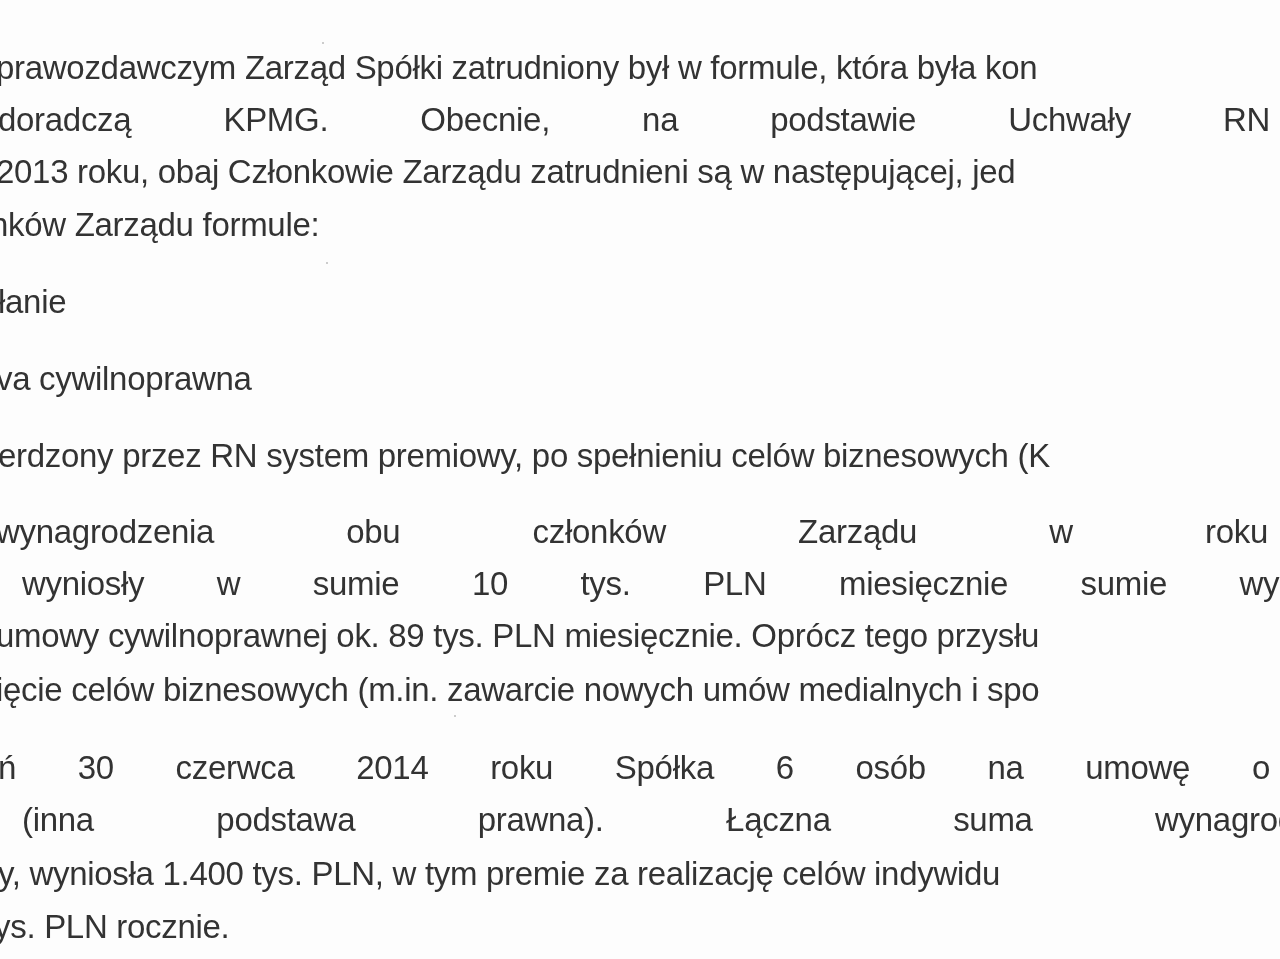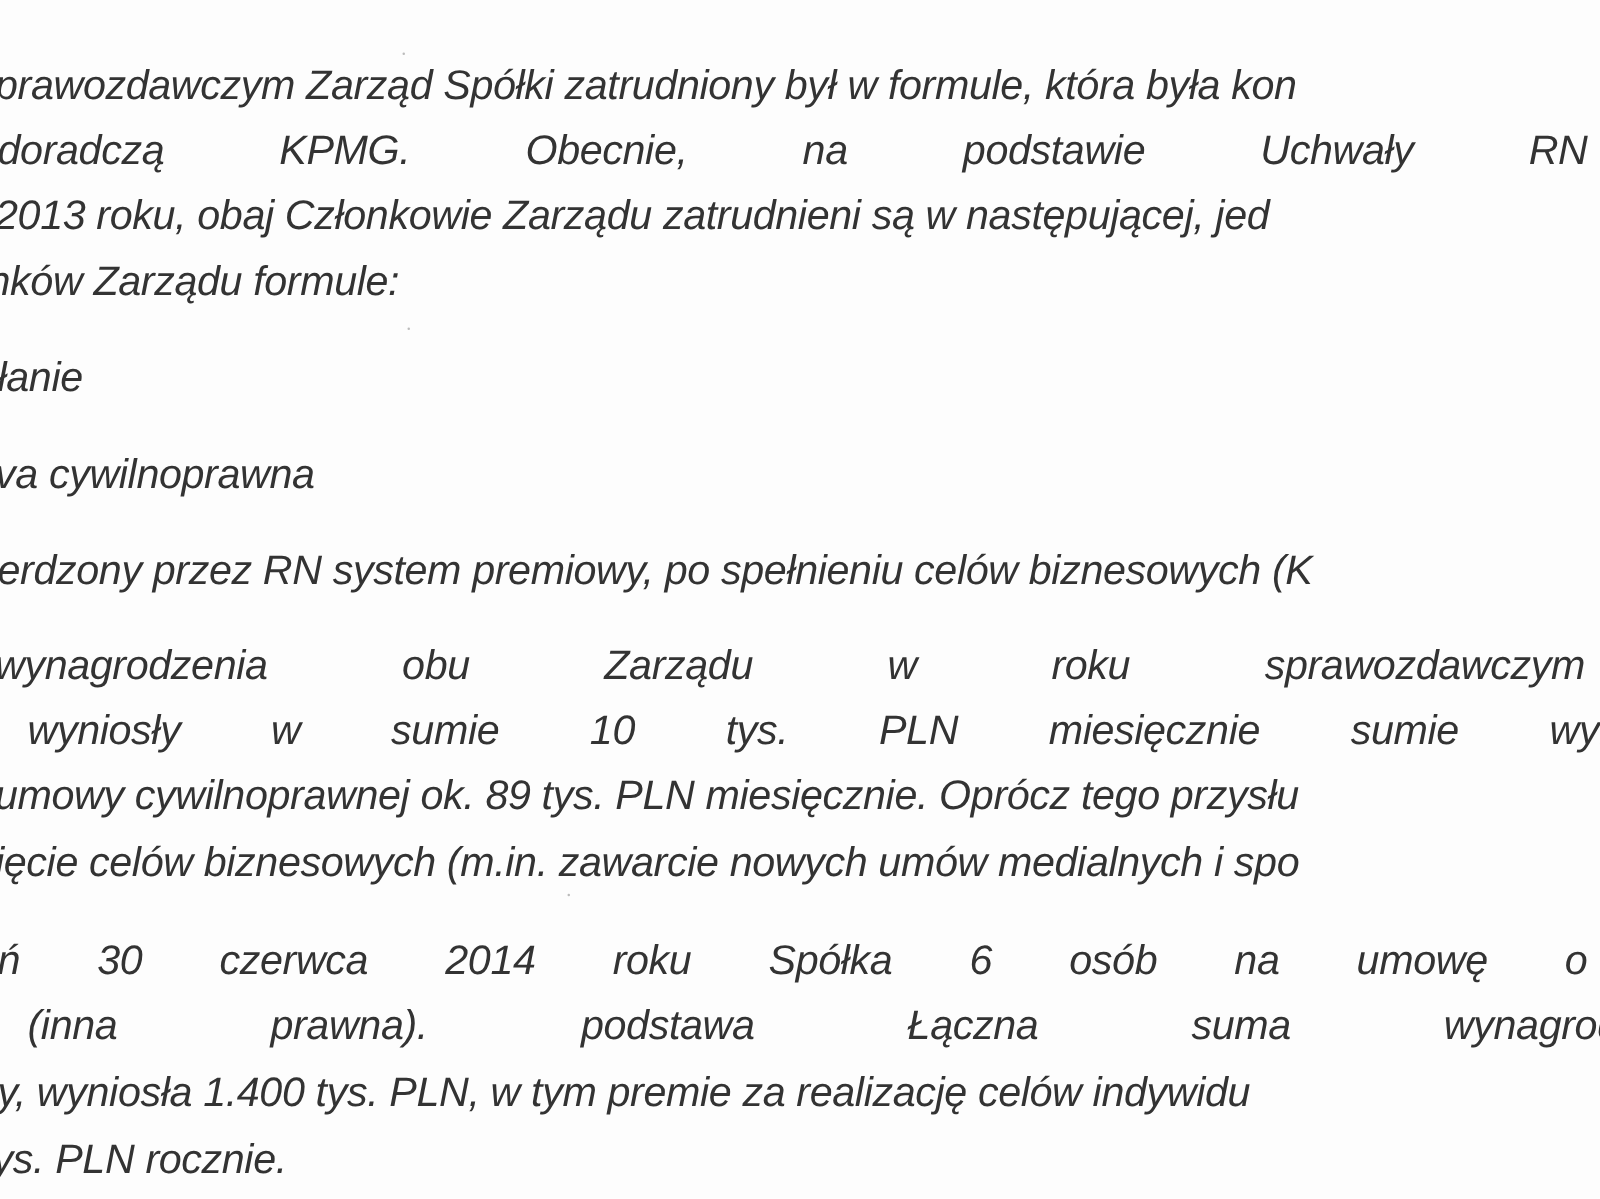--- a/index.html
+++ b/index.html
@@ -11,21 +11,20 @@
       overflow: hidden;
     }
     .page {
       position: relative;
       width: 1280px;
       height: 959px;
       overflow: hidden;
       background: #fdfdfd;
       font-family: "Liberation Sans", "DejaVu Sans", sans-serif;
       color: #333333;
-      font-style: italic;
     }
     .line {
       position: absolute;
       white-space: nowrap;
       font-size: 33px;
       line-height: 40px;
       letter-spacing: -0.3px;
     }
     .justify {
       display: flex;
@@ -59,24 +58,24 @@
   <div class="line" style="left:-4px; top:152px;">2013 roku, obaj Członkowie Zarządu zatrudnieni są w następującej, jed</div>
   <div class="line" style="left:-10px; top:205px;">nków Zarządu formule:</div>
 
   <div class="line" style="left:-2px; top:282px;">łanie</div>
   <div class="line" style="left:-4px; top:359px;">va cywilnoprawna</div>
   <div class="line" style="left:-2px; top:436px;">erdzony przez RN system premiowy, po spełnieniu celów biznesowych (K</div>
 
   <div class="line justify" style="left:-4px; top:512px; width:1272px;">
     <span>wynagrodzenia</span>
     <span>obu</span>
+    <span>członków</span>
     <span>Zarządu</span>
     <span>w</span>
     <span>roku</span>
-    <span>sprawozdawczym</span>
   </div>
 
   <div class="line justify" style="left:22px; top:564px; width:1268px;">
     <span>wyniosły</span>
     <span>w</span>
     <span>sumie</span>
     <span>10</span>
     <span>tys.</span>
     <span>PLN</span>
     <span>miesięcznie</span>
@@ -96,22 +95,22 @@
     <span>Spółka</span>
     <span>6</span>
     <span>osób</span>
     <span>na</span>
     <span>umowę</span>
     <span>o</span>
   </div>
 
   <div class="line justify" style="left:22px; top:800px; width:1290px;">
     <span>(inna</span>
+    <span>podstawa</span>
     <span>prawna).</span>
-    <span>podstawa</span>
     <span>Łączna</span>
     <span>suma</span>
     <span>wynagrodz</span>
   </div>
 
   <div class="line" style="left:-2px; top:854px;">y, wyniosła 1.400 tys. PLN, w tym premie za realizację celów indywidu</div>
   <div class="line" style="left:-6px; top:907px;">ys. PLN rocznie.</div>
 
   <div class="speck" style="left:322px; top:42px;"></div>
   <div class="speck" style="left:326px; top:262px;"></div>

